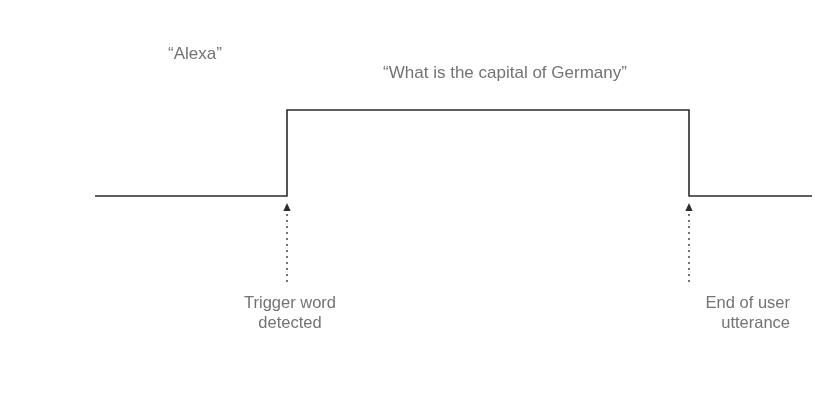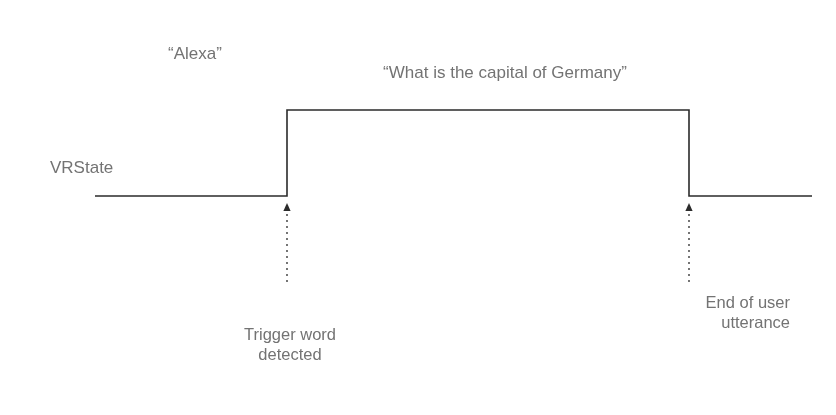--- a/index.html
+++ b/index.html
@@ -53,21 +53,20 @@
   }
   #signal-name {
     left: 50px;
     top: 158px;
     width: 140px;
   }
   #annot-trigger {
     left: 190px;
     top: 292px;
     width: 200px;
-    margin-top: 32px;
   }
   #annot-end {
     left: 590px;
     top: 292px;
     width: 200px;
     text-align: right;
   }
   svg#waveform {
     position: absolute;
     left: 0;
@@ -94,21 +93,20 @@
     <g>
       <line x1="689" y1="282" x2="689" y2="210" stroke="#2b2b2b" stroke-width="1.3" stroke-dasharray="2,4"></line>
       <polygon points="689,203 685.4,211 692.6,211" fill="#2b2b2b"></polygon>
     </g>
   </svg>
 
   <div class="lbl quote-label" id="quote-wake">“Alexa”</div>
 
   <div class="lbl quote-label" id="quote-utterance">“What is the capital of Germany”</div>
 
-  <div class="lbl signal-label" id="signal-name">VRState</div>
 
   <div class="lbl annot-label" id="annot-trigger">Trigger word
 detected</div>
 
   <div class="lbl annot-label" id="annot-end">End of user
 utterance</div>
 
 </div>
 
 </body></html>

